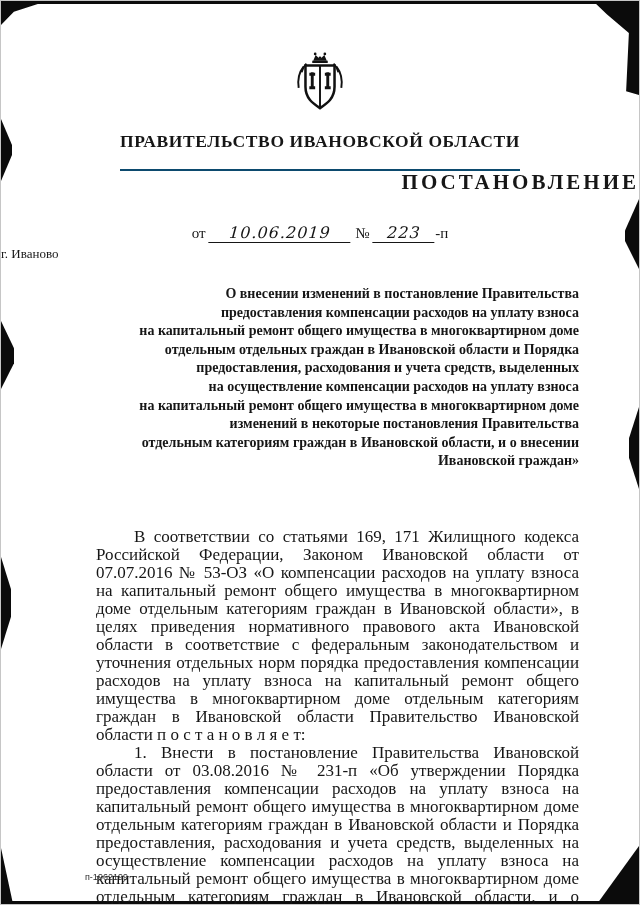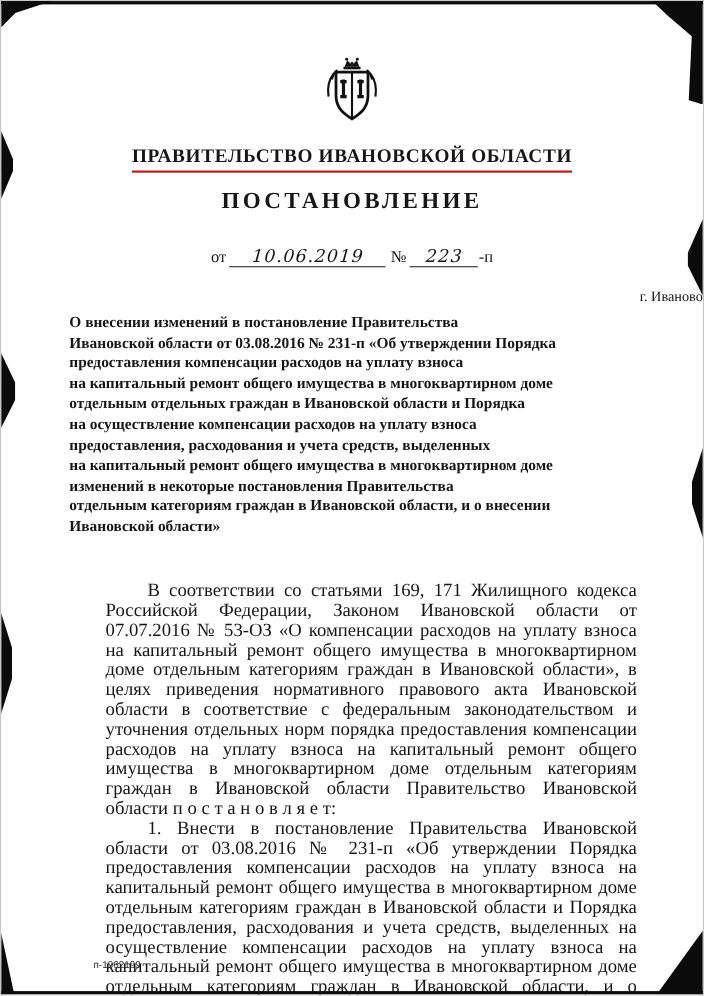--- a/index.html
+++ b/index.html
@@ -57,29 +57,29 @@
     position: absolute;
     top: 130px;
     left: 0;
     width: 100%;
     text-align: center;
     font-size: 17.5px;
     font-weight: bold;
     letter-spacing: 0.6px;
   }
   .org-name span {
-    border-bottom: 2px solid #b91c1c;
-    padding-bottom: 4px;
+    border-bottom: 2px solid #0c4a6e;
+    padding-bottom: 18px;
   }
   .doc-type {
     position: absolute;
     top: 169px;
     left: 0;
     width: 100%;
-    text-align: center;
+    text-align: right;
     font-size: 21px;
     font-weight: bold;
     letter-spacing: 3px;
   }
   .date-line {
     position: absolute;
     top: 222px;
     left: 0;
     width: 100%;
     text-align: center;
@@ -92,34 +92,34 @@
     font-style: italic;
     font-family: "DejaVu Serif", serif;
     font-size: 16px;
     letter-spacing: 1px;
     transform: skewX(-4deg);
   }
   .underfield.date { width: 142px; }
   .underfield.num  { width: 62px; }
   .city {
     position: absolute;
-    top: 261px;
-    left: 0;
-    width: 100%;
-    text-align: right;
+    top: 245px;
+    left: 0;
+    width: 100%;
+    text-align: left;
     font-size: 13px;
   }
 
   
   .subject {
     position: absolute;
     top: 284px;
     left: 62px;
     width: 516px;
-    text-align: left;
+    text-align: right;
     font-size: 14px;
     font-weight: bold;
     line-height: 18.6px;
   }
 
   
   .doc-body {
     position: absolute;
     top: 527px;
     left: 95px;
@@ -188,30 +188,29 @@
     <span>от</span>
     <span class="underfield date">10.06.2019</span>
     <span>№</span>
     <span class="underfield num">223</span><span>-п</span>
   </div>
 
   <div class="city">г. Иваново</div>
 
   <div class="subject">
     <div>О внесении изменений в постановление Правительства</div>
-    <div>Ивановской области от 03.08.2016 № 231-п «Об утверждении Порядка</div>
     <div>предоставления компенсации расходов на уплату взноса</div>
     <div>на капитальный ремонт общего имущества в многоквартирном доме</div>
     <div>отдельным отдельных граждан в Ивановской области и Порядка</div>
+    <div>предоставления, расходования и учета средств, выделенных</div>
     <div>на осуществление компенсации расходов на уплату взноса</div>
-    <div>предоставления, расходования и учета средств, выделенных</div>
     <div>на капитальный ремонт общего имущества в многоквартирном доме</div>
     <div>изменений в некоторые постановления Правительства</div>
     <div>отдельным категориям граждан в Ивановской области, и о внесении</div>
-    <div>Ивановской области»</div>
+    <div>Ивановской граждан»</div>
   </div>
 
   <div class="doc-body">
     <p>В соответствии со статьями 169, 171 Жилищного кодекса Российской Федерации, Законом Ивановской области от 07.07.2016 № 53-ОЗ «О компенсации расходов на уплату взноса на капитальный ремонт общего имущества в многоквартирном доме отдельным категориям граждан в Ивановской области», в целях приведения нормативного правового акта Ивановской области в соответствие с федеральным законодательством и уточнения отдельных норм порядка предоставления компенсации расходов на уплату взноса на капитальный ремонт общего имущества в многоквартирном доме отдельным категориям граждан в Ивановской области Правительство Ивановской области п о с т а н о в л я е т:</p>
     <p>1. Внести в постановление Правительства Ивановской области от 03.08.2016 № 231-п «Об утверждении Порядка предоставления компенсации расходов на уплату взноса на капитальный ремонт общего имущества в многоквартирном доме отдельным категориям граждан в Ивановской области и Порядка предоставления, расходования и учета средств, выделенных на осуществление компенсации расходов на уплату взноса на капитальный ремонт общего имущества в многоквартирном доме отдельным категориям граждан в Ивановской области, и о внесении</p>
   </div>
 
   <div class="stamp">п-1962199</div>
 
 </div>

